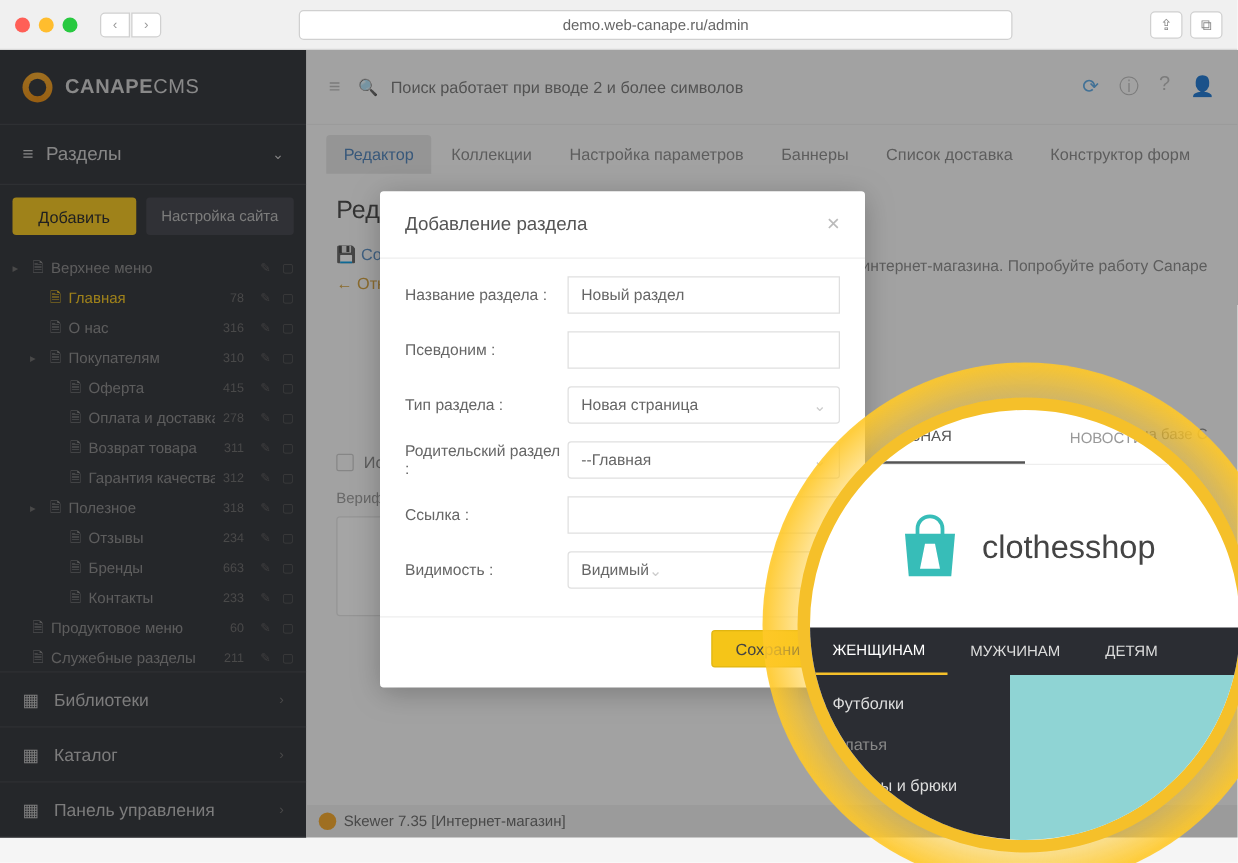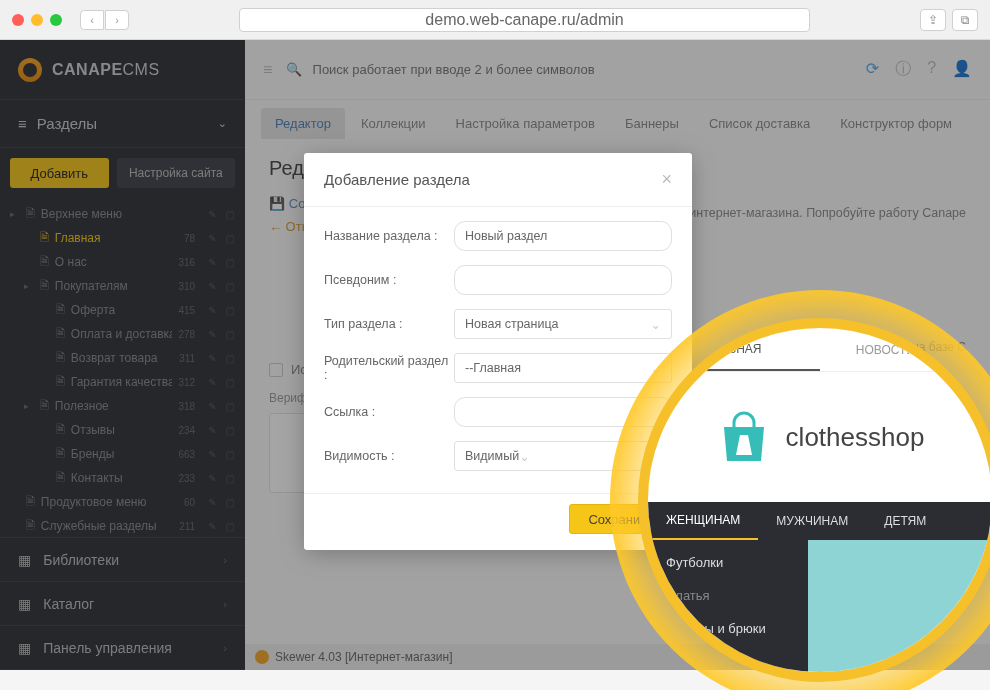--- a/index.html
+++ b/index.html
@@ -4,21 +4,21 @@
 <style>
 *{box-sizing:border-box;margin:0;padding:0;font-family:-apple-system,BlinkMacSystemFont,"Segoe UI",Arial,sans-serif}
 body{width:990px;height:690px;overflow:hidden;background:#f5f5f5;position:relative}
 .browser-chrome{height:40px;background:#f0f0f0;border-bottom:1px solid #d8d8d8;display:flex;align-items:center;padding:0 12px;gap:10px}
 .traffic{display:flex;gap:7px}
 .dot{width:12px;height:12px;border-radius:50%}
 .dot.r{background:#ff5f57}.dot.y{background:#ffbd2e}.dot.g{background:#28c940}
 .nav-btns{display:flex;gap:1px;margin-left:8px}
 .nb{width:24px;height:20px;background:#fff;border:1px solid #d0d0d0;display:flex;align-items:center;justify-content:center;font-size:11px;color:#999}
 .nb:first-child{border-radius:4px 0 0 4px}.nb:last-child{border-radius:0 4px 4px 0}
-.url-bar{flex:1;height:24px;background:#fff;border:1px solid #d0d0d0;border-radius:4px;display:flex;align-items:center;justify-content:center;font-size:16px;color:#666;margin:0 100px}
+.url-bar{flex:1;height:24px;background:#fff;border:1px solid #d0d0d0;border-radius:4px;display:flex;align-items:center;justify-content:center;font-size:12px;color:#666;margin:0 100px}
 .tb-right{display:flex;gap:6px}
 .tbr{width:26px;height:22px;background:#fff;border:1px solid #d0d0d0;border-radius:4px;display:flex;align-items:center;justify-content:center;font-size:12px;color:#888}
 
 .app{display:flex;height:630px;position:relative}
 .dim-overlay{position:absolute;inset:0;background:rgba(30,30,30,0.4);z-index:50;pointer-events:none}
 
 .sidebar{width:245px;background:#2b2d33;color:#aaa;display:flex;flex-direction:column;position:relative;z-index:1}
 .logo{height:60px;display:flex;align-items:center;padding:0 18px;gap:10px;border-bottom:1px solid #3a3c42}
 .logo-ic{width:24px;height:24px;border-radius:50%;background:conic-gradient(#f5a623,#e8890a,#f5a623);position:relative}
 .logo-ic::after{content:"";position:absolute;inset:5px;border-radius:50%;background:#2b2d33}
@@ -60,21 +60,21 @@
 .status-bar{position:absolute;bottom:0;left:0;right:0;height:26px;background:#eee;display:flex;align-items:center;padding:0 10px;font-size:12px;color:#666;gap:6px}
 .status-ic{width:14px;height:14px;border-radius:50%;background:#f5a623}
 
 .modal{position:absolute;left:304px;top:113px;width:388px;background:#fff;border-radius:3px;box-shadow:0 4px 24px rgba(0,0,0,0.25);z-index:100}
 .m-hdr{display:flex;align-items:center;padding:16px 20px;border-bottom:1px solid #eee}
 .m-title{font-size:15px;color:#555}
 .m-close{margin-left:auto;color:#bbb;font-size:18px;cursor:pointer}
 .m-body{padding:14px 20px 8px}
 .field{display:flex;align-items:center;margin-bottom:14px}
 .f-lbl{width:130px;font-size:12.5px;color:#666}
-.f-inp{flex:1;height:30px;border:1px solid #dfdfdf;border-radius:11px;padding:0 10px;font-size:12.5px;color:#666;background:#fff}
+.f-inp{flex:1;height:30px;border:1px solid #dfdfdf;border-radius:0;padding:0 10px;font-size:12.5px;color:#666;background:#fff}
 .f-sel{flex:1;height:30px;border:1px solid #dfdfdf;border-radius:3px;padding:0 10px;font-size:12.5px;color:#666;display:flex;align-items:center;justify-content:space-between;background:#fff}
 .f-sel::after{content:"⌄";color:#ccc}
 .m-ftr{padding:10px 20px 16px;border-top:1px solid #eee;display:flex;justify-content:flex-end}
 .m-save{background:#f5c518;border:1px solid #e0b510;color:#444;height:30px;padding:0 18px;border-radius:3px;font-size:13px}
 
 .preview-wrap{position:absolute;right:-40px;bottom:-40px;width:420px;height:420px;z-index:120}
 .preview-glow{position:absolute;inset:0;border-radius:50%;background:radial-gradient(circle,rgba(255,200,40,0) 50%,rgba(255,200,40,0.9) 70%,rgba(255,200,40,0) 100%)}
 .preview{position:absolute;inset:28px;border-radius:50%;overflow:hidden;background:#fff;border:10px solid #f5c02a}
 .pv-tabs{display:flex;height:44px;border-bottom:1px solid #eee;font-size:12px}
 .pv-tab{flex:1;display:flex;align-items:center;justify-content:center;color:#999}
@@ -298,21 +298,21 @@
       <div style="font-size:12px;color:#888;text-align:right;margin-top:120px">ров на базе С</div>
       <div class="cb-row">
         <div class="cb"></div>
         <span>Исключить из поиска</span>
       </div>
       <div class="verif">Верификация и служебные мет</div>
       <div class="bigbox"></div>
     </div>
     <div class="status-bar">
       <div class="status-ic"></div>
-      <span>Skewer 4.03 [Интернет-магазин]</span>
+      <span>Skewer 7.35 [Интернет-магазин]</span>
     </div>
   </main>
 
   <div class="modal">
     <div class="m-hdr">
       <div class="m-title">Добавление раздела</div>
       <div class="m-close">×</div>
     </div>
     <div class="m-body">
       <div class="field">

